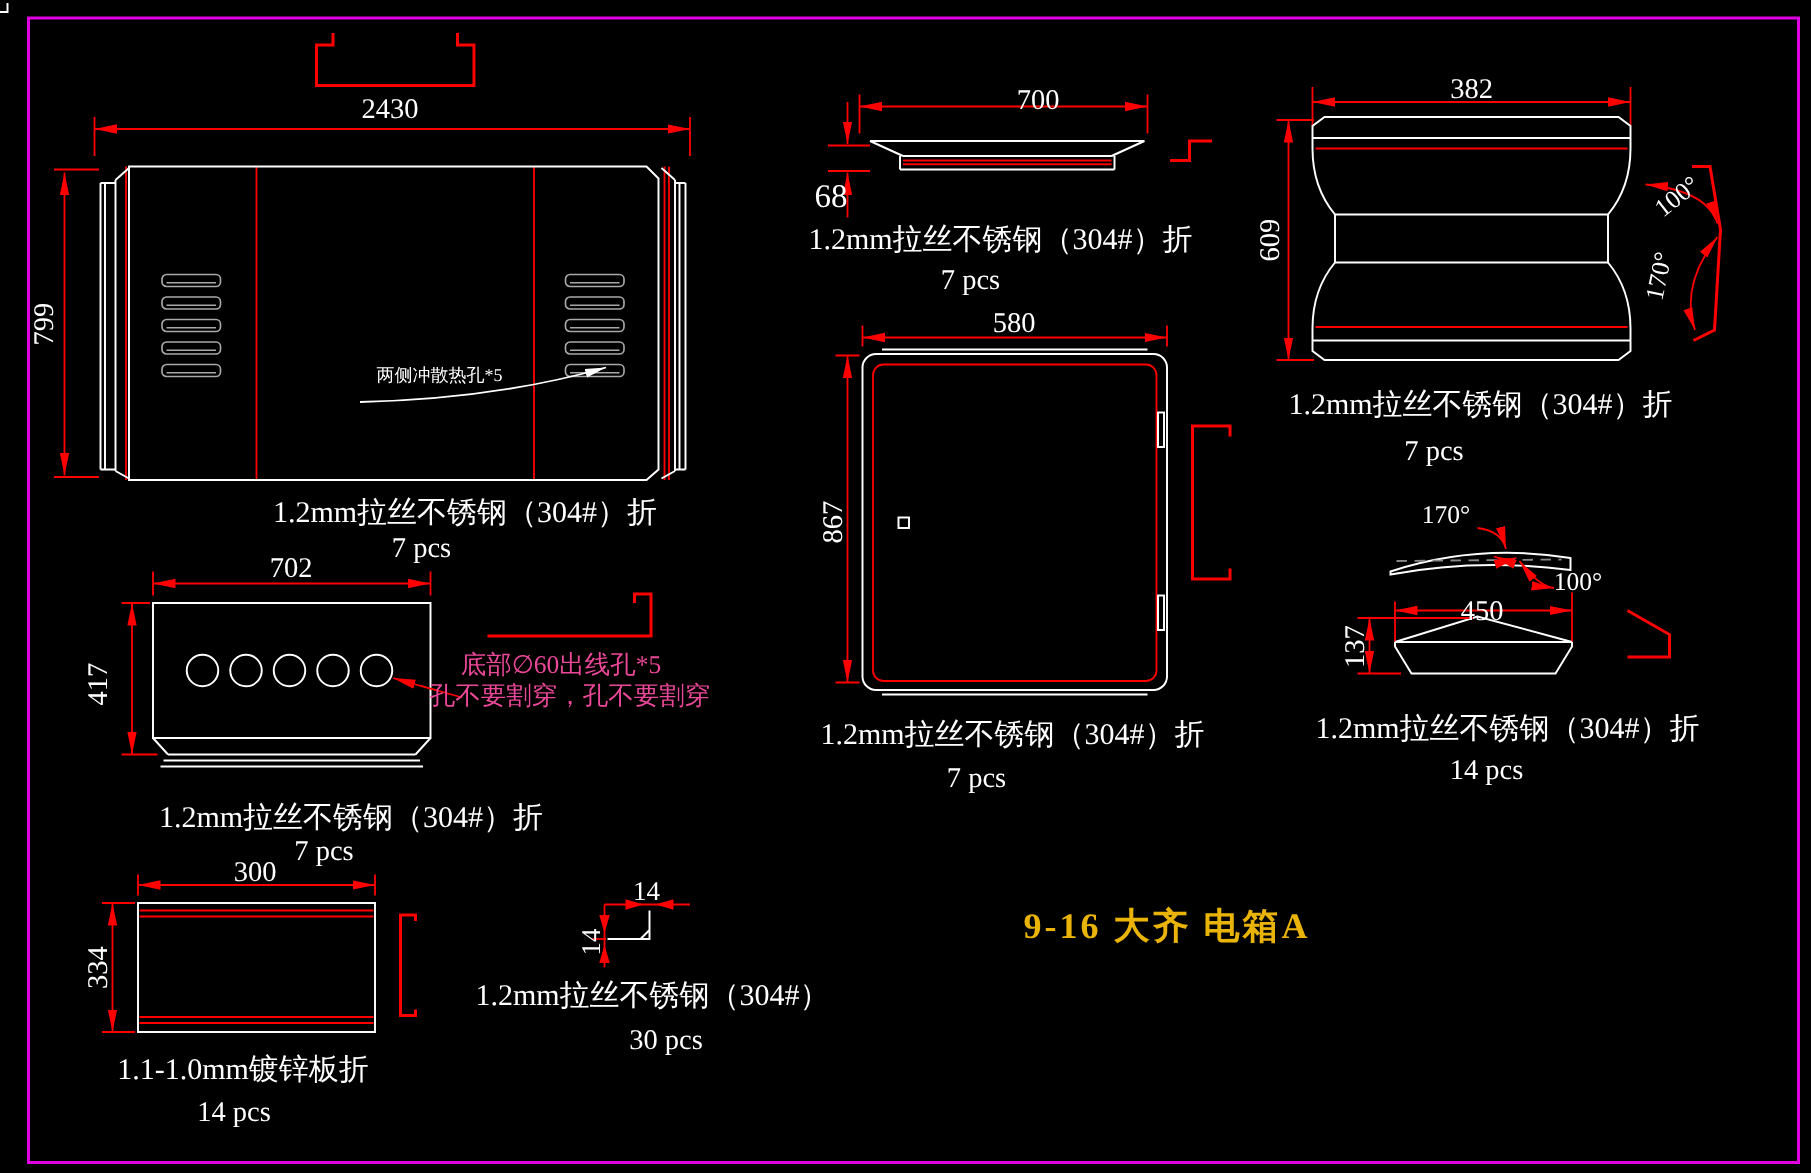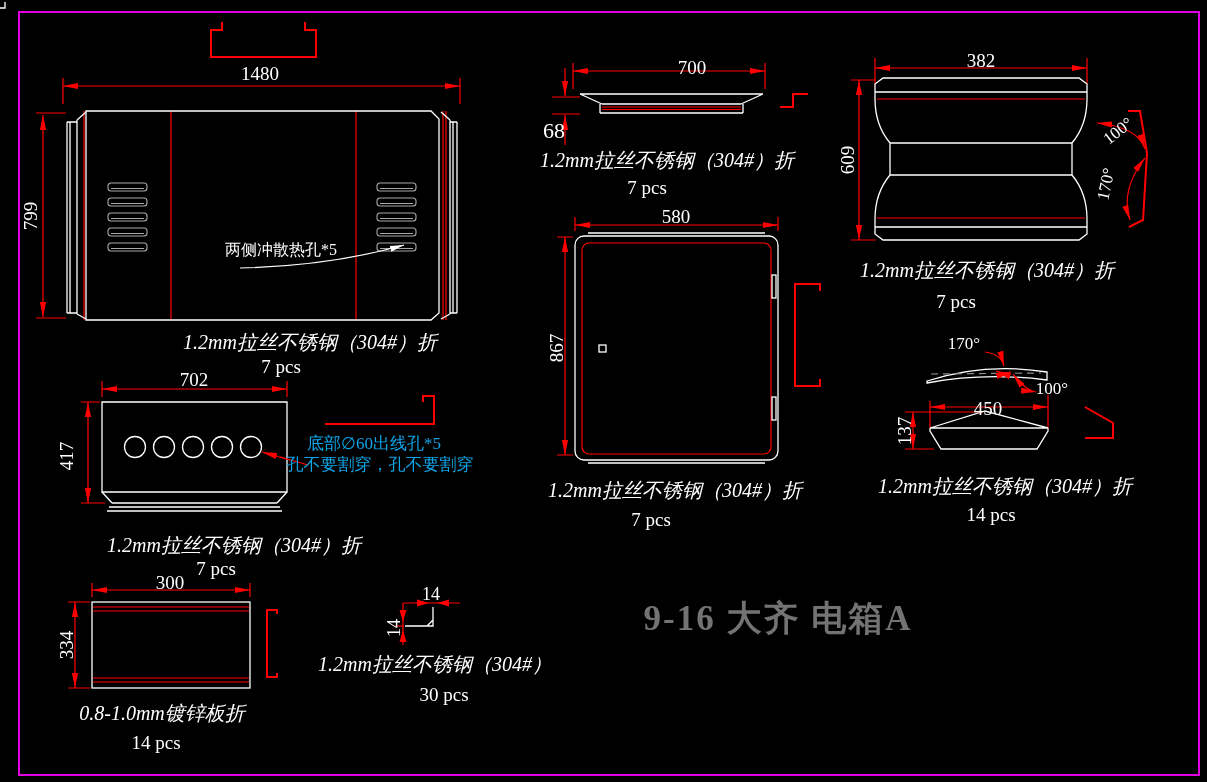--- a/index.html
+++ b/index.html
@@ -7,23 +7,23 @@
           font-family:"Liberation Serif","DejaVu Serif",serif;}
   #canvas svg{position:absolute;left:0;top:0;}
   .w{stroke:#ffffff;stroke-width:1.3;fill:none;}
   .r{stroke:#ff0000;stroke-width:1.2;fill:none;}
   .r2{stroke:#ff0000;stroke-width:2;fill:none;}
   .g{stroke:#a8a8a8;stroke-width:1.1;fill:none;}
   .m{stroke:#e100e1;stroke-width:2;fill:none;}
   .dash{stroke:#8a8a8a;stroke-width:1.2;fill:none;stroke-dasharray:7 5;}
   .lbl{position:absolute;color:#ffffff;white-space:nowrap;transform:translate(-50%,-50%);
        font-size:19px;line-height:1;}
-  .mat{font-size:20px;font-style:italic;}
-  .red{color:#0ea5e9;}
-  .title{font-size:35px;font-weight:bold;color:#737373;letter-spacing:2px;}
+  .mat{font-size:20px;}
+  .red{color:#ec4899;}
+  .title{font-size:24px;font-weight:bold;color:#eab308;letter-spacing:2px;}
 </style>
 </head>
 <body>
 
 <div id="canvas">
 
 <svg width="1207" height="782" viewBox="0 0 1207 782">
   <defs>
     <marker id="arr" markerUnits="userSpaceOnUse" markerWidth="16" markerHeight="9" refX="15" refY="4.5" orient="auto-start-reverse">
       <path d="M15,4.5 L0,1.4 L0,7.6 Z" fill="#ff0000"></path>
@@ -151,23 +151,23 @@
   <g>
     <path d="M405,626 H433 V607 M427,626 L433,620" class="w"></path>
     <line x1="403" y1="603" x2="460" y2="603" class="r"></line>
     <path d="M429,603 L417,599.5 L417,606.5 Z M437,603 L449,599.5 L449,606.5 Z" fill="#ff0000" stroke="none"></path>
     <line x1="403" y1="603" x2="403" y2="645" class="r"></line>
     <path d="M403,622 L399.5,610 L406.5,610 Z M403,630 L399.5,642 L406.5,642 Z" fill="#ff0000" stroke="none"></path>
     <path d="M395,626 H404" class="r"></path>
   </g>
 </svg>
 
-<div class="lbl" style="left:260px;top:73px">1480</div>
+<div class="lbl" style="left:260px;top:73px">2430</div>
 <div class="lbl" style="left:30px;top:216px;transform:translate(-50%,-50%) rotate(-90deg)">799</div>
-<div class="lbl" style="left:281px;top:250px;font-size:16px">两侧冲散热孔*5</div>
+<div class="lbl" style="left:293px;top:250px;font-size:12px">两侧冲散热孔*5</div>
 <div class="lbl mat" style="left:310px;top:342px">1.2mm拉丝不锈钢（304#）折</div>
 <div class="lbl" style="left:281px;top:366px">7 pcs</div>
 
 <div class="lbl" style="left:692px;top:67px">700</div>
 <div class="lbl" style="left:554px;top:131px;font-size:22px">68</div>
 <div class="lbl mat" style="left:667px;top:160px">1.2mm拉丝不锈钢（304#）折</div>
 <div class="lbl" style="left:647px;top:187px">7 pcs</div>
 
 <div class="lbl" style="left:981px;top:60px">382</div>
 <div class="lbl" style="left:847px;top:160px;transform:translate(-50%,-50%) rotate(-90deg)">609</div>
@@ -190,21 +190,21 @@
 
 <div class="lbl" style="left:964px;top:343px;font-size:17px">170°</div>
 <div class="lbl" style="left:1052px;top:388px;font-size:17px">100°</div>
 <div class="lbl" style="left:988px;top:408px">450</div>
 <div class="lbl" style="left:904px;top:431px;transform:translate(-50%,-50%) rotate(-90deg)">137</div>
 <div class="lbl mat" style="left:1005px;top:486px">1.2mm拉丝不锈钢（304#）折</div>
 <div class="lbl" style="left:991px;top:514px">14 pcs</div>
 
 <div class="lbl" style="left:170px;top:582px">300</div>
 <div class="lbl" style="left:66px;top:645px;transform:translate(-50%,-50%) rotate(-90deg)">334</div>
-<div class="lbl mat" style="left:162px;top:713px">0.8-1.0mm镀锌板折</div>
+<div class="lbl mat" style="left:162px;top:713px">1.1-1.0mm镀锌板折</div>
 <div class="lbl" style="left:156px;top:742px">14 pcs</div>
 
 <div class="lbl" style="left:431px;top:594px;font-size:18px">14</div>
 <div class="lbl" style="left:394px;top:628px;font-size:18px;transform:translate(-50%,-50%) rotate(-90deg)">14</div>
 <div class="lbl mat" style="left:435px;top:664px">1.2mm拉丝不锈钢（304#）</div>
 <div class="lbl" style="left:444px;top:694px">30 pcs</div>
 
 <div class="lbl title" style="left:778px;top:618px">9-16 大齐 电箱A</div>
 
 </div>

